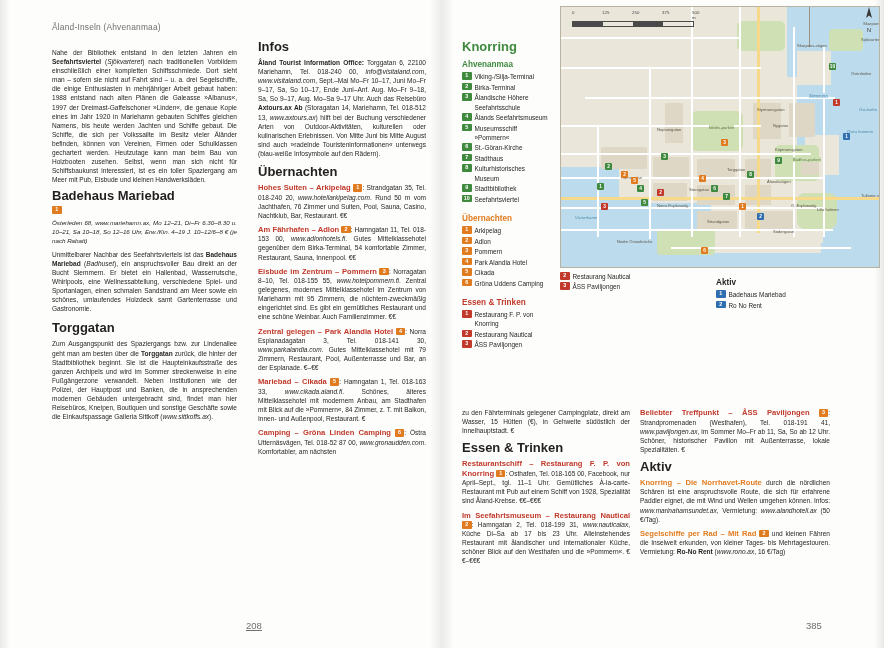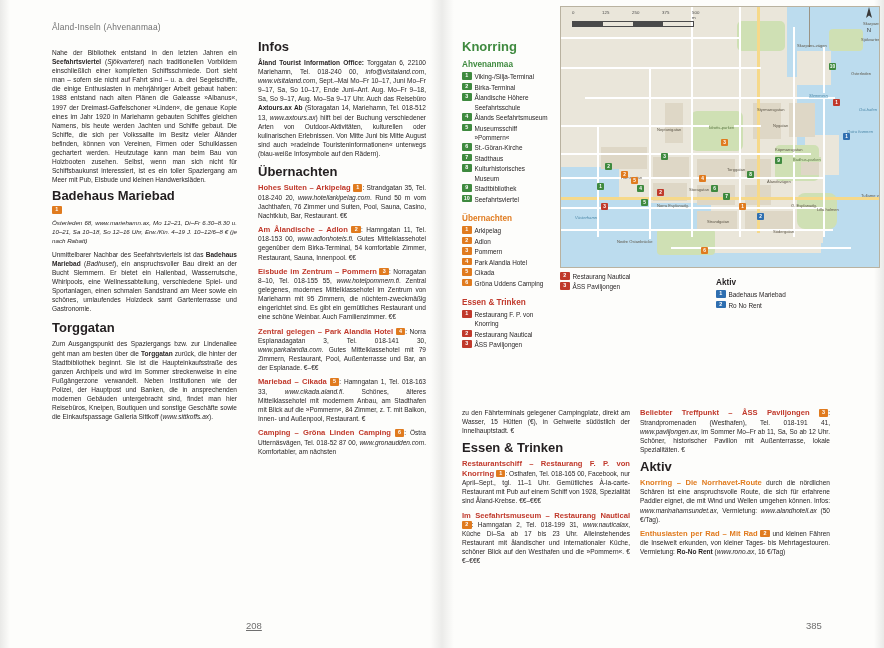--- a/index.html
+++ b/index.html
@@ -99,21 +99,21 @@
     <div class="h-section" style="margin-top:8px;">Torggatan</div>
     <p>Zum Ausgangspunkt des Spaziergangs bzw. zur Lindenallee geht man am besten über die <b>Torggatan</b> zurück, die hinter der Stadtbibliothek beginnt. Sie ist die Haupteinkaufsstraße des ganzen Archipels und wird im Sommer streckenweise in eine Fußgängerzone verwandelt. Neben Institutionen wie der Polizei, der Hauptpost und Banken, die in ansprechenden modernen Gebäuden untergebracht sind, findet man hier Reisebüros, Kneipen, Boutiquen und sonstige Geschäfte sowie die Einkaufspassage Galleria Sittkoff (<i>www.sittkoffs.ax</i>).</p>
   </div>
 
   <div class="col" style="left:258px;top:40px;width:168px;">
     <div class="h-section">Infos</div>
     <p><b>Åland Tourist Information Office:</b> Torggatan 6, 22100 Mariehamn, Tel. 018-240 00, <i>info@visitaland.com</i>, <i>www.visitaland.com</i>, Sept.–Mai Mo–Fr 10–17, Juni Mo–Fr 9–17, Sa, So 10–17, Ende Juni–Anf. Aug. Mo–Fr 9–18, Sa, So 9–17, Aug. Mo–Sa 9–17 Uhr. Auch das Reisebüro <b>Axtours.ax Ab</b> (Storagatan 14, Mariehamn, Tel. 018-512 13, <i>www.axtours.ax</i>) hilft bei der Buchung verschiedener Arten von Outdoor-Aktivitäten, kulturellen oder kulinarischen Erlebnissen. Von Mitte Juni bis Mitte August sind auch »radelnde Touristeninformationen« unterwegs (blau-weiße Infosymbole auf den Rädern).</p>
     <div class="h-section" style="margin-top:7px;">Übernachten</div>
     <div>
         <p><span class="h-sub red" style="display:inline">Hohes Suiten – Arkipelag</span> <span class="num">1</span>: Strandgatan 35, Tel. 018-240 20, <i>www.hotellarkipelag.com</i>. Rund 50 m vom Jachthafen, 76 Zimmer und Suiten, Pool, Sauna, Casino, Nachtklub, Bar, Restaurant. €€</p>
-        <p><span class="h-sub red" style="display:inline">Am Ålandische – Adlon</span> <span class="num">2</span>: Hamngatan 11, Tel. 018-153 00, <i>www.adlonhotels.fi</i>. Gutes Mittelklassehotel gegenüber dem Birka-Terminal, 54 komfortable Zimmer, Restaurant, Sauna, Innenpool. €€</p>
+        <p><span class="h-sub red" style="display:inline">Am Fährhafen – Adlon</span> <span class="num">2</span>: Hamngatan 11, Tel. 018-153 00, <i>www.adlonhotels.fi</i>. Gutes Mittelklassehotel gegenüber dem Birka-Terminal, 54 komfortable Zimmer, Restaurant, Sauna, Innenpool. €€</p>
         <p><span class="h-sub red" style="display:inline">Eisbude im Zentrum – Pommern</span> <span class="num">3</span>: Norragatan 8–10, Tel. 018-155 55, <i>www.hotelpommern.fi</i>. Zentral gelegenes, modernes Mittelklassehotel im Zentrum von Mariehamn mit 95 Zimmern, die nüchtern-zweckmäßig eingerichtet sind. Es gibt ein gemütliches Restaurant und eine schöne Weinbar. Auch Familienzimmer. €€</p>
         <p><span class="h-sub red" style="display:inline">Zentral gelegen – Park Alandia Hotel</span> <span class="num">4</span>: Norra Esplanadagatan 3, Tel. 018-141 30, <i>www.parkalandia.com</i>. Gutes Mittelklassehotel mit 79 Zimmern, Restaurant, Pool, Außenterrasse und Bar, an der Esplanade. €–€€</p>
         <p><span class="h-sub red" style="display:inline">Mariebad – Cikada</span> <span class="num">5</span>: Hamngatan 1, Tel. 018-163 33, <i>www.cikada.aland.fi</i>. Schönes, älteres Mittelklassehotel mit modernem Anbau, am Stadthafen mit Blick auf die »Pommern«, 84 Zimmer, z. T. mit Balkon, Innen- und Außenpool, Restaurant. €</p>
         <p><span class="h-sub red" style="display:inline">Camping – Gröna Linden Camping</span> <span class="num">6</span>: Östra Utternäsvägen, Tel. 018-52 87 00, <i>www.gronaudden.com</i>. Komfortabler, am nächsten</p>
       </div>
   </div>
 
   <div class="folio" style="left:806px;top:620px;">385</div>
 
   <div class="map">
@@ -359,16 +359,16 @@
         <p><span class="h-sub red" style="display:inline">Im Seefahrtsmuseum – Restaurang Nautical</span> <span class="num">2</span>: Hamngatan 2, Tel. 018-199 31, <i>www.nauticalax</i>, Küche Di–Sa ab 17 bis 23 Uhr. Alleinstehendes Restaurant mit ålandischer und internationaler Küche, schöner Blick auf den Westhafen und die »Pommern«. €€–€€€</p>
       </div>
   </div>
   <div class="col" style="left:640px;top:408px;width:190px;">
     <div>
         <p><span class="h-sub red" style="display:inline">Beliebter Treffpunkt – ÅSS Paviljongen</span> <span class="num">3</span>: Strandpromenaden (Westhafen), Tel. 018-191 41, <i>www.paviljongen.ax</i>, im Sommer Mo–Fr ab 11, Sa, So ab 12 Uhr. Schöner, historischer Pavillon mit Außenterrasse, lokale Spezialitäten. €</p>
       </div>
     <div class="h-section" style="margin-top:6px;">Aktiv</div>
     <div>
         <p><span class="h-sub orange" style="display:inline">Knorring – Die Norrhavet-Route</span> durch die nördlichen Schären ist eine anspruchsvolle Route, die sich für erfahrene Paddler eignet, die mit Wind und Wellen umgehen können. Infos: <i>www.marinahamsundet.ax</i>, Vermietung: <i>www.alandhotell.ax</i> (50 €/Tag).</p>
-        <p><span class="h-sub orange" style="display:inline">Enthusiasten per Rad – Mit Rad</span> <span class="num">2</span> und kleinen Fähren die Inselwelt erkunden, von kleiner Tages- bis Mehrtagestouren. Vermietung: <b>Ro-No Rent</b> (<i>www.rono.ax</i>, 16 €/Tag)</p>
+        <p><span class="h-sub orange" style="display:inline">Segelschiffe per Rad – Mit Rad</span> <span class="num">2</span> und kleinen Fähren die Inselwelt erkunden, von kleiner Tages- bis Mehrtagestouren. Vermietung: <b>Ro-No Rent</b> (<i>www.rono.ax</i>, 16 €/Tag)</p>
       </div>
   </div>
 </div>
 
 </body></html>

